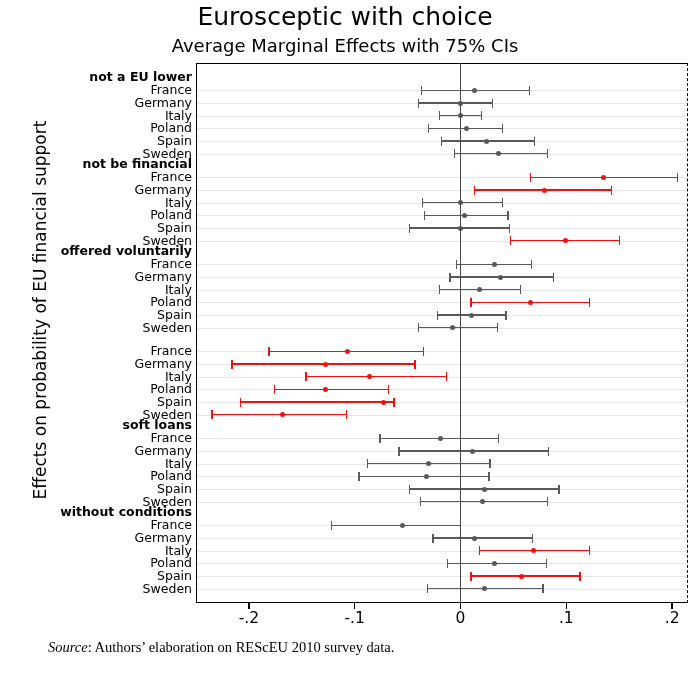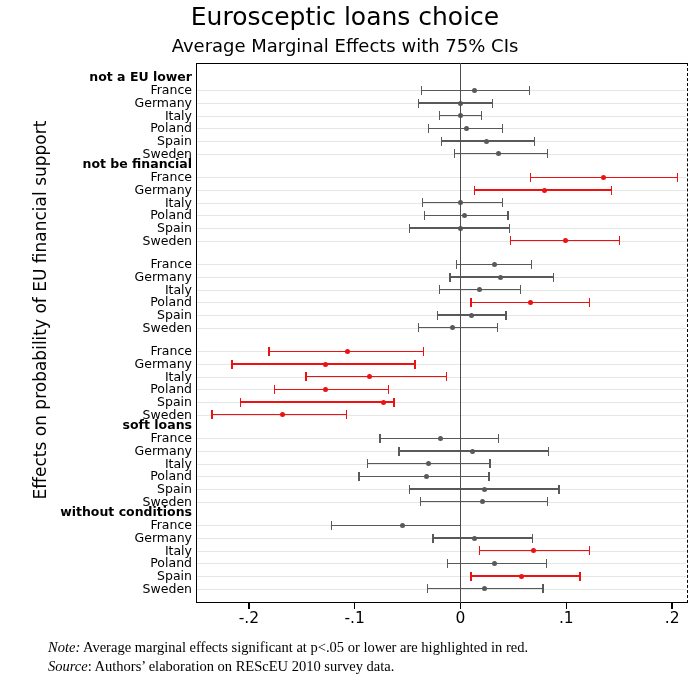--- a/index.html
+++ b/index.html
@@ -159,39 +159,40 @@
     line-height: 19px;
     font-family: "Liberation Serif", serif;
   }
   .notes i { font-style: italic; }
 </style>
 </head>
 <body>
 
 <div class="page">
 
-  <div class="title">Eurosceptic loans choice</div>
+  <div class="title">Eurosceptic with choice</div>
   <div class="subtitle">Average Marginal Effects with 75% CIs</div>
   <div class="ytitle">Effects on probability of EU financial support</div>
 
   <div id="ylabels">
       <div class="grouplabel" style="top: 6px;">not a EU lower</div>
       <div class="countrylabel" style="top: 19.3333px;">France</div>
       <div class="countrylabel" style="top: 32px;">Germany</div>
       <div class="countrylabel" style="top: 44.6667px;">Italy</div>
       <div class="countrylabel" style="top: 57.3333px;">Poland</div>
       <div class="countrylabel" style="top: 70px;">Spain</div>
       <div class="countrylabel" style="top: 82.6667px;">Sweden</div>
       <div class="grouplabel" style="top: 93px;">not be financial</div>
       <div class="countrylabel" style="top: 106.333px;">France</div>
       <div class="countrylabel" style="top: 119px;">Germany</div>
       <div class="countrylabel" style="top: 131.667px;">Italy</div>
       <div class="countrylabel" style="top: 144.333px;">Poland</div>
       <div class="countrylabel" style="top: 157px;">Spain</div>
       <div class="countrylabel" style="top: 169.667px;">Sweden</div>
+      <div class="grouplabel" style="top: 180px;">offered voluntarily</div>
       <div class="countrylabel" style="top: 193.333px;">France</div>
       <div class="countrylabel" style="top: 206px;">Germany</div>
       <div class="countrylabel" style="top: 218.667px;">Italy</div>
       <div class="countrylabel" style="top: 231.333px;">Poland</div>
       <div class="countrylabel" style="top: 244px;">Spain</div>
       <div class="countrylabel" style="top: 256.667px;">Sweden</div>
       <div class="countrylabel" style="top: 280.333px;">France</div>
       <div class="countrylabel" style="top: 293px;">Germany</div>
       <div class="countrylabel" style="top: 305.667px;">Italy</div>
       <div class="countrylabel" style="top: 318.333px;">Poland</div>
@@ -404,20 +405,17 @@
       <div class="tick" style="left: 263.766px;"></div>
       <div class="ticklabel" style="left: 264.516px;">0</div>
       <div class="tick" style="left: 369.573px;"></div>
       <div class="ticklabel" style="left: 370.323px;">.1</div>
       <div class="tick" style="left: 475.379px;"></div>
       <div class="ticklabel" style="left: 476.129px;">.2</div>
     </div>
 
   <div class="notes">
     <div>
-      <i>Note:</i><span> Average marginal effects significant at p&lt;.05 or lower are highlighted in red.</span>
-    </div>
-    <div>
       <i>Source</i><span>: Authors’ elaboration on REScEU 2010 survey data.</span>
     </div>
   </div>
 
 </div>
 
 </body></html>

